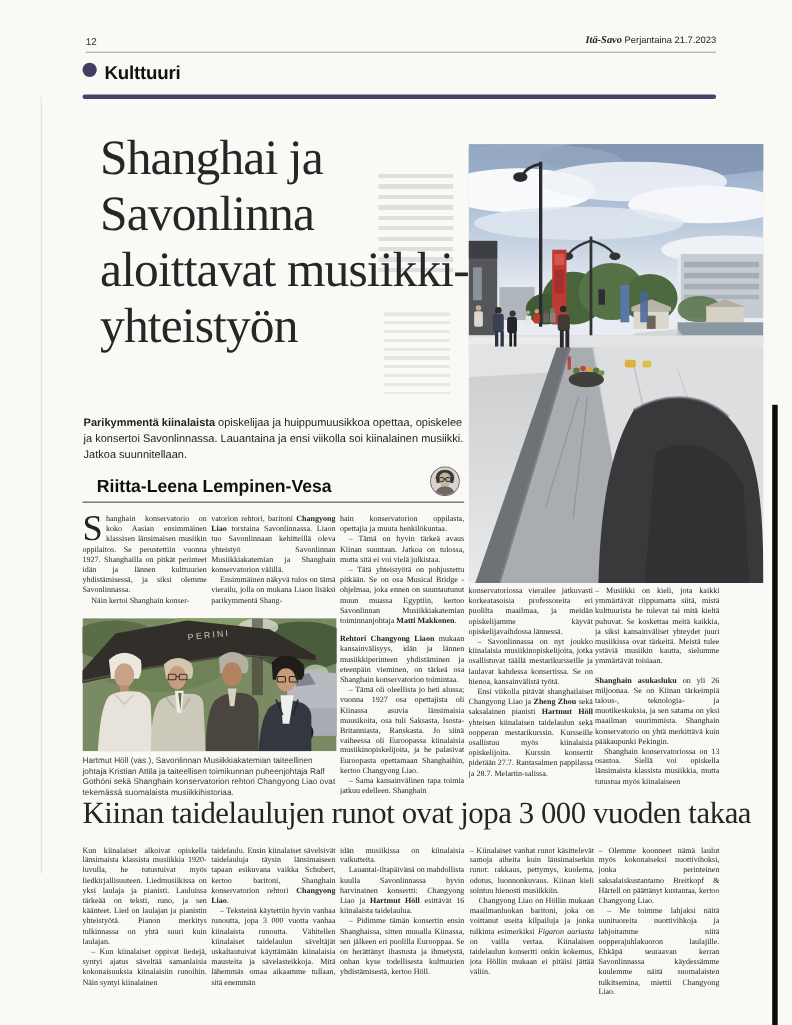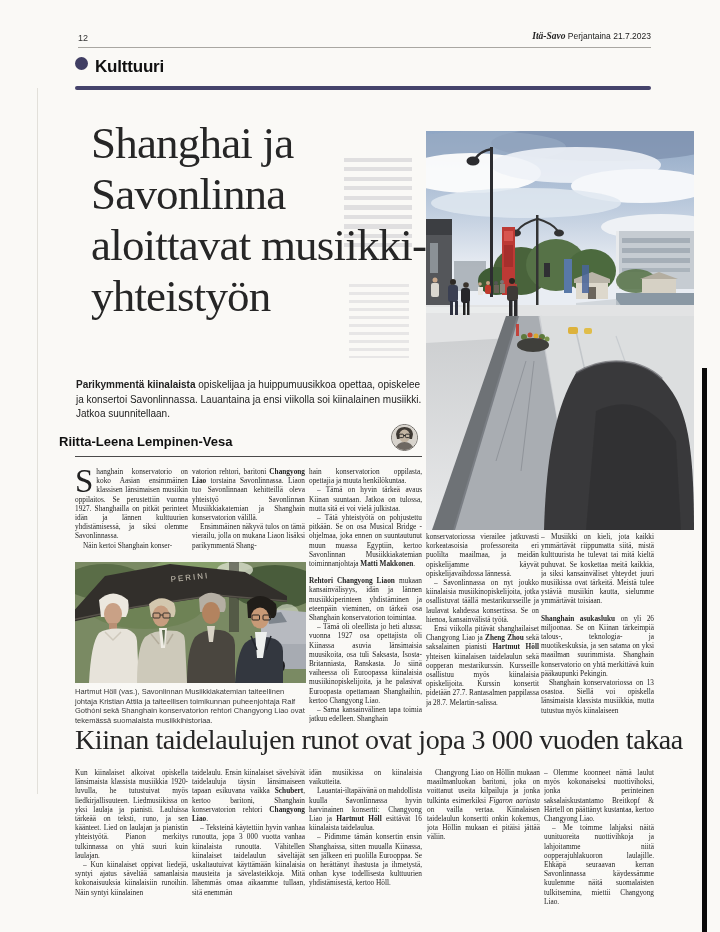--- a/index.html
+++ b/index.html
@@ -12,21 +12,21 @@
   .papername{font-family:"Liberation Serif",serif;font-weight:700;font-style:italic;font-size:9.5px;}
   .rule-thin{left:78px;top:47px;width:573px;height:1px;background:#a9a7a2;}
   .section-row{left:75px;top:57px;display:flex;}
   .bullet{width:13px;height:13px;border-radius:50%;background:#403e63;display:inline-block;}
   .section-label{font-size:17px;font-weight:700;color:#111;margin-left:7px;letter-spacing:-0.2px;}
   .rule-thick{left:75px;top:86px;width:576px;height:3.5px;background:#45436b;border-radius:2px;}
   
   .headline{left:75px;top:102px;width:354px;font-family:"Liberation Serif",serif;font-weight:400;
             font-size:45px;line-height:51px;color:#262626;letter-spacing:-0.8px;}
   .lead{left:76px;top:378px;width:350px;font-size:10px;line-height:14.6px;color:#222;}
-  .byline{left:59px;top:434px;font-size:13px;font-weight:700;color:#101010;}
+  .byline{left:88px;top:434px;font-size:16px;font-weight:700;color:#101010;}
   .avatar{left:391px;top:424px;width:25px;height:25px;border-radius:50%;overflow:hidden;border:1px solid #6a6762;}
   .byline-rule{left:75px;top:456px;width:347px;height:1px;background:#4a4a4a;}
   
   .ghost{opacity:.5;filter:blur(.6px);}
   .ghost-quote{left:366px;top:112px;font-family:"Liberation Serif",serif;font-size:36px;font-weight:700;
                color:#c9c9cf;transform:scaleX(-1);opacity:.8;}
   .ghost-l1{left:344px;top:158px;width:68px;height:92px;
             background:repeating-linear-gradient(#c7c7cc 0 4px,transparent 4px 9.5px);}
   .ghost-l2{left:349px;top:284px;width:60px;height:74px;opacity:.35;
             background:repeating-linear-gradient(#c4c4c9 0 3px,transparent 3px 8px);}
@@ -296,29 +296,30 @@
   </div>
   <p class="abs caption" style="margin:0;">Hartmut Höll (vas.), Savonlinnan Musiikkiakatemian taiteellinen johtaja Kristian Attila ja taiteellisen toimikunnan puheenjohtaja Ralf Gothóni sekä Shanghain konservatorion rehtori Changyong Liao ovat tekemässä suomalaista musiikkihistoriaa.</p>
 
   <h2 class="abs sub-headline" style="margin:0;font-weight:400;">Kiinan taidelaulujen runot ovat jopa 3 000 vuoden takaa</h2>
 
   <div class="col b1">
     <p><span>Kun kiinalaiset alkoivat opiskella länsimaista klassista musiikkia 1920-luvulla, he tutustuivat myös liedkirjallisuuteen. Liedmusiikissa on yksi laulaja ja pianisti. Lauluissa tärkeää on teksti, runo, ja sen käänteet. Lied on laulajan ja pianistin yhteistyötä. Pianon merkitys tulkinnassa on yhtä suuri kuin laulajan.</span></p>
     <p class="ind"><span>– Kun kiinalaiset oppivat liedejä, syntyi ajatus säveltää samanlaisia kokonaisuuksia kiinalaisiin runoihin. Näin syntyi kiinalainen</span></p>
   </div>
   <div class="col b2">
-    <p><span>taidelaulu. Ensin kiinalaiset sävelsivät taidelauluja täysin länsimaiseen tapaan esikuvana vaikka </span><span style="font-weight: 700;">Schubert</span><span>, kertoo baritoni, Shanghain konservatorion rehtori </span><span style="font-weight: 700;">Changyong Liao</span><span>.</span></p>
+    <p><span>taidelaulu. Ensin kiinalaiset sävelsivät taidelauluja täysin länsimaiseen tapaan esikuvana vaikka </span><span style="font-weight: 400;">Schubert</span><span>, kertoo baritoni, Shanghain konservatorion rehtori </span><span style="font-weight: 700;">Changyong Liao</span><span>.</span></p>
     <p class="ind"><span>– Teksteinä käytettiin hyvin vanhaa runoutta, jopa 3 000 vuotta vanhaa kiinalaista runoutta. Vähitellen kiinalaiset taidelaulun säveltäjät uskaltautuivat käyttämään kiinalaisia mausteita ja sävelasteikkoja. Mitä lähemmäs omaa aikaamme tullaan, sitä enemmän</span></p>
   </div>
   <div class="col b3">
     <p><span>idän musiikissa on kiinalaisia vaikutteita.</span></p>
     <p class="ind"><span>Lauantai-iltapäivänä on mahdollista kuulla Savonlinnassa hyvin harvinainen konsertti: Changyong Liao ja </span><span style="font-weight: 700;">Hartmut Höll</span><span> esittävät 16 kiinalaista taidelaulua.</span></p>
     <p class="ind"><span>– Pidimme tämän konsertin ensin Shanghaissa, sitten muualla Kiinassa, sen jälkeen eri puolilla Eurooppaa. Se on herättänyt ihastusta ja ihmetystä, onhan kyse todellisesta kulttuurien yhdistämisestä, kertoo Höll.</span></p>
   </div>
   <div class="col b4">
+    <p><span>– Kiinalaiset vanhat runot käsittelevät samoja aiheita kuin länsimaisetkin runot: rakkaus, pettymys, kuolema, odotus, luonnonkuvaus. Kiinan kieli sointuu hienosti musiikkiin.</span></p>
     <p class="ind"><span>Changyong Liao on Höllin mukaan maailmanluokan baritoni, joka on voittanut useita kilpailuja ja jonka tulkinta esimerkiksi </span><span style="font-style: italic;">Figaron aariasta</span><span> on vailla vertaa. Kiinalaisen taidelaulun konsertti onkin kokemus, jota Höllin mukaan ei pitäisi jättää väliin.</span></p>
   </div>
   <div class="col b5">
     <p><span>– Olemme koonneet nämä laulut myös kokonaiseksi nuottivihoksi, jonka perinteinen saksalaiskustantamo Breitkopf &amp; Härtell on päättänyt kustantaa, kertoo Changyong Liao.</span></p>
     <p class="ind"><span>– Me toimme lahjaksi näitä uunituoreita nuottivihkoja ja lahjoitamme niitä oopperajuhlakuoron laulajille. Ehkäpä seuraavan kerran Savonlinnassa käydessämme kuulemme näitä suomalaisten tulkitsemina, miettii Changyong Liao.</span></p>
   </div>
 
   <div class="abs black-bar"></div>
   <div class="abs scan-line"></div>
 </div>

